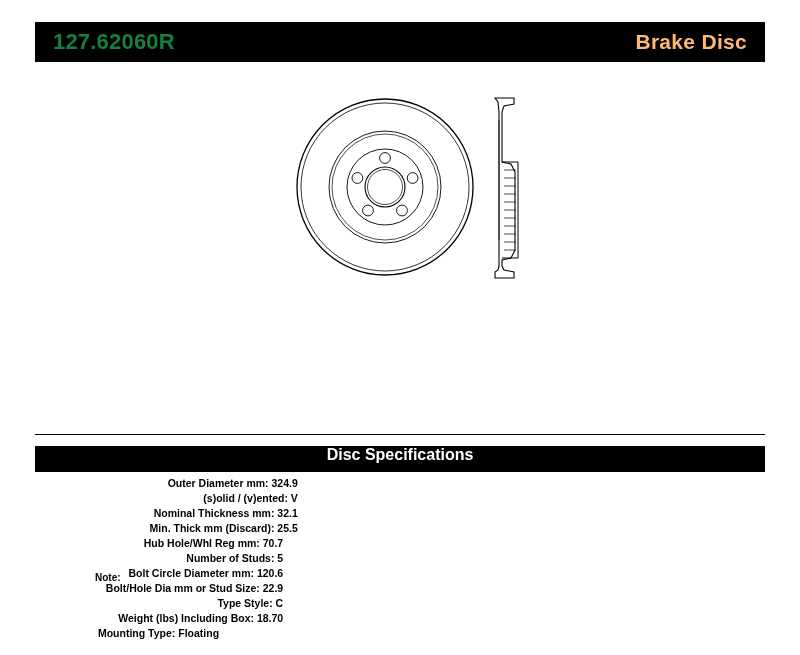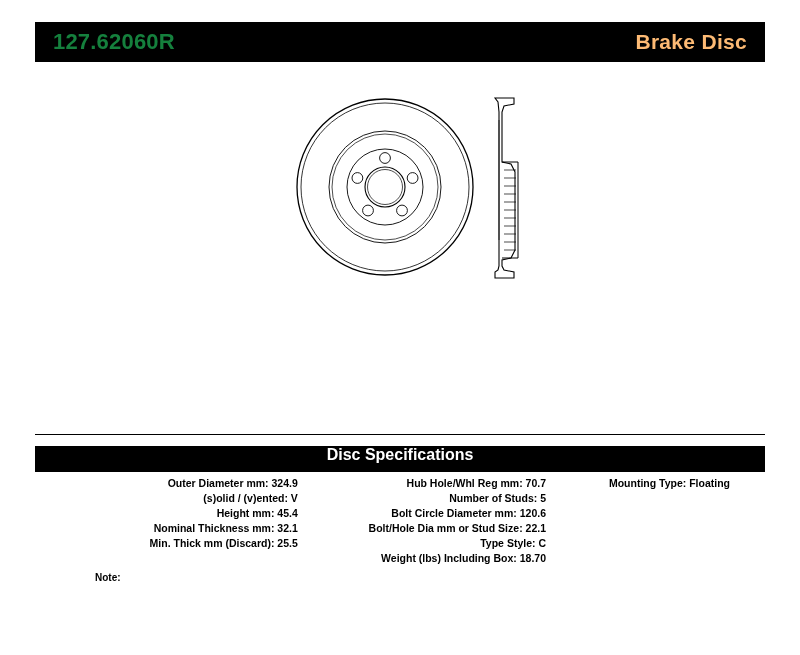--- a/index.html
+++ b/index.html
@@ -69,20 +69,21 @@
     font-size: 16px;
     font-weight: bold;
   }
 
   .spec-cols {
     position: absolute;
     left: 35px;
     top: 476px;
     width: 730px;
     display: flex;
+    flex-direction: column;
   }
   .spec-col {
     box-sizing: border-box;
   }
   .spec-col.col-a { width: 36%; }
   .spec-col.col-b { width: 34%; }
   .spec-col.col-c { width: 30%; }
 
   .spec-line {
     font-size: 10.5px;
@@ -173,29 +174,28 @@
 <div class="divider top-rule"></div>
 
 <div class="spec-bar">
   <div class="spec-bar-title">Disc Specifications</div>
 </div>
 
 <div class="spec-cols">
   <div class="spec-col col-a">
     <div class="spec-line">Outer Diameter mm: 324.9</div>
     <div class="spec-line">(s)olid / (v)ented: V</div>
-    <div class="spec-line">Height mm: 45.4</div>
     <div class="spec-line">Nominal Thickness mm: 32.1</div>
     <div class="spec-line">Min. Thick mm (Discard): 25.5</div>
   </div>
   <div class="spec-col col-b">
     <div class="spec-line">Hub Hole/Whl Reg mm: 70.7</div>
     <div class="spec-line">Number of Studs: 5</div>
     <div class="spec-line">Bolt Circle Diameter mm: 120.6</div>
-    <div class="spec-line">Bolt/Hole Dia mm or Stud Size: 22.1</div>
+    <div class="spec-line">Bolt/Hole Dia mm or Stud Size: 22.9</div>
     <div class="spec-line">Type Style: C</div>
     <div class="spec-line">Weight (lbs) Including Box: 18.70</div>
   </div>
   <div class="spec-col col-c">
     <div class="spec-line">Mounting Type: Floating</div>
   </div>
 </div>
 
 <div class="note-row">
   <span class="note-label">Note:</span>

